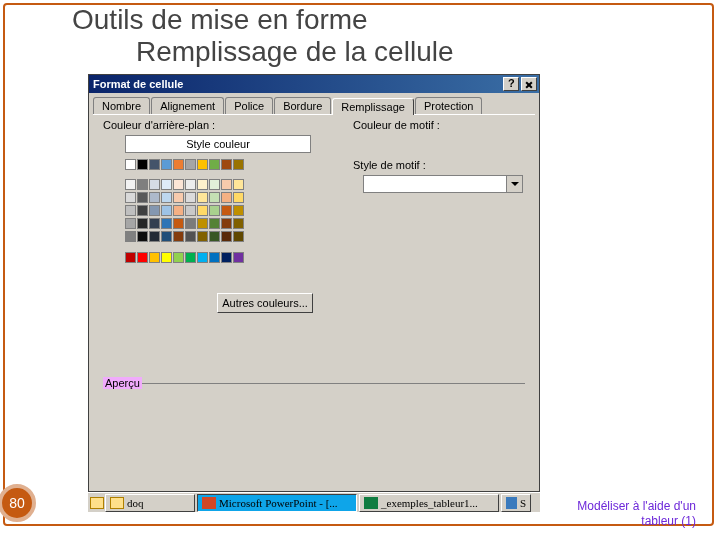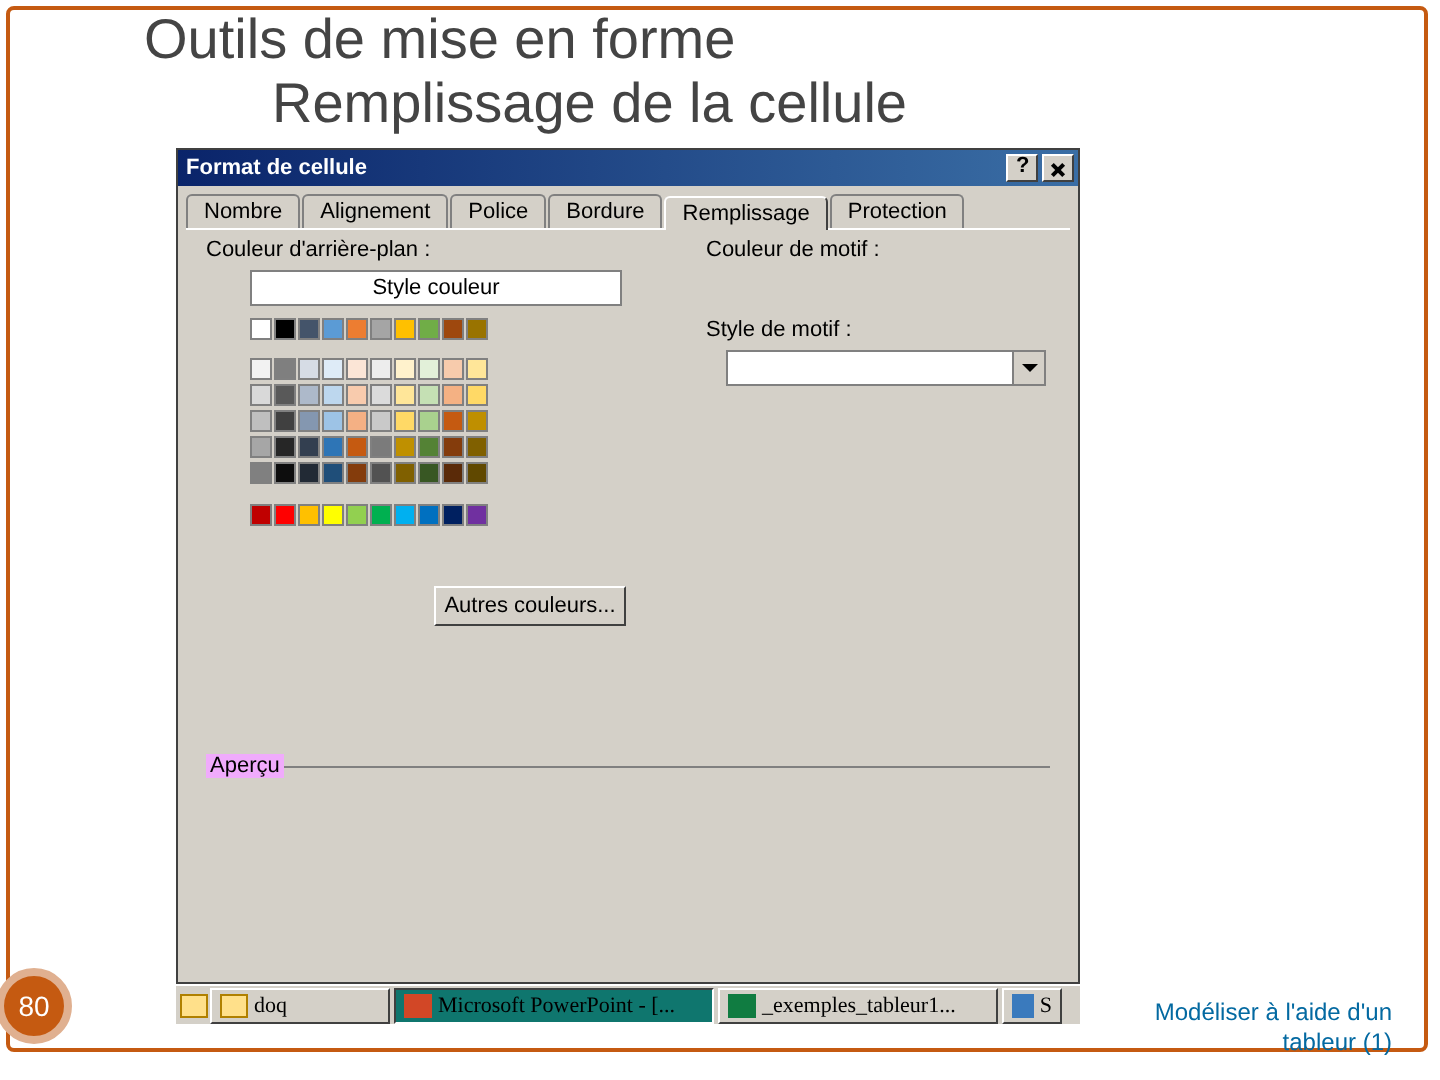--- a/index.html
+++ b/index.html
@@ -40,21 +40,21 @@
     color: #fff;
     font-size: 14px;
     display: flex;
     align-items: center;
     justify-content: center;
   }
   .footer-text {
     position: absolute;
     right: 24px; bottom: 12px;
     font-size: 12px;
-    color: #0369a1;
+    color: #6d28d9;
     text-align: right;
     line-height: 1.2;
   }
 
   
   .dialog {
     position: absolute;
     left: 88px; top: 74px;
     width: 452px;
     height: 418px;
@@ -220,21 +220,21 @@
     border-right-color: #404040;
     border-bottom-color: #404040;
     display: flex;
     align-items: center;
     gap: 3px;
   }
   .taskitem.pressed {
     border: 1px solid #404040;
     border-right-color: #fff;
     border-bottom-color: #fff;
-    background: #0f766e;
+    background: #0ea5e9;
   }
   .tinyicon {
     width: 14px; height: 12px;
     display: inline-block;
   }
 </style>
 </head>
 <body>
 
 <div class="slide-border"></div>

